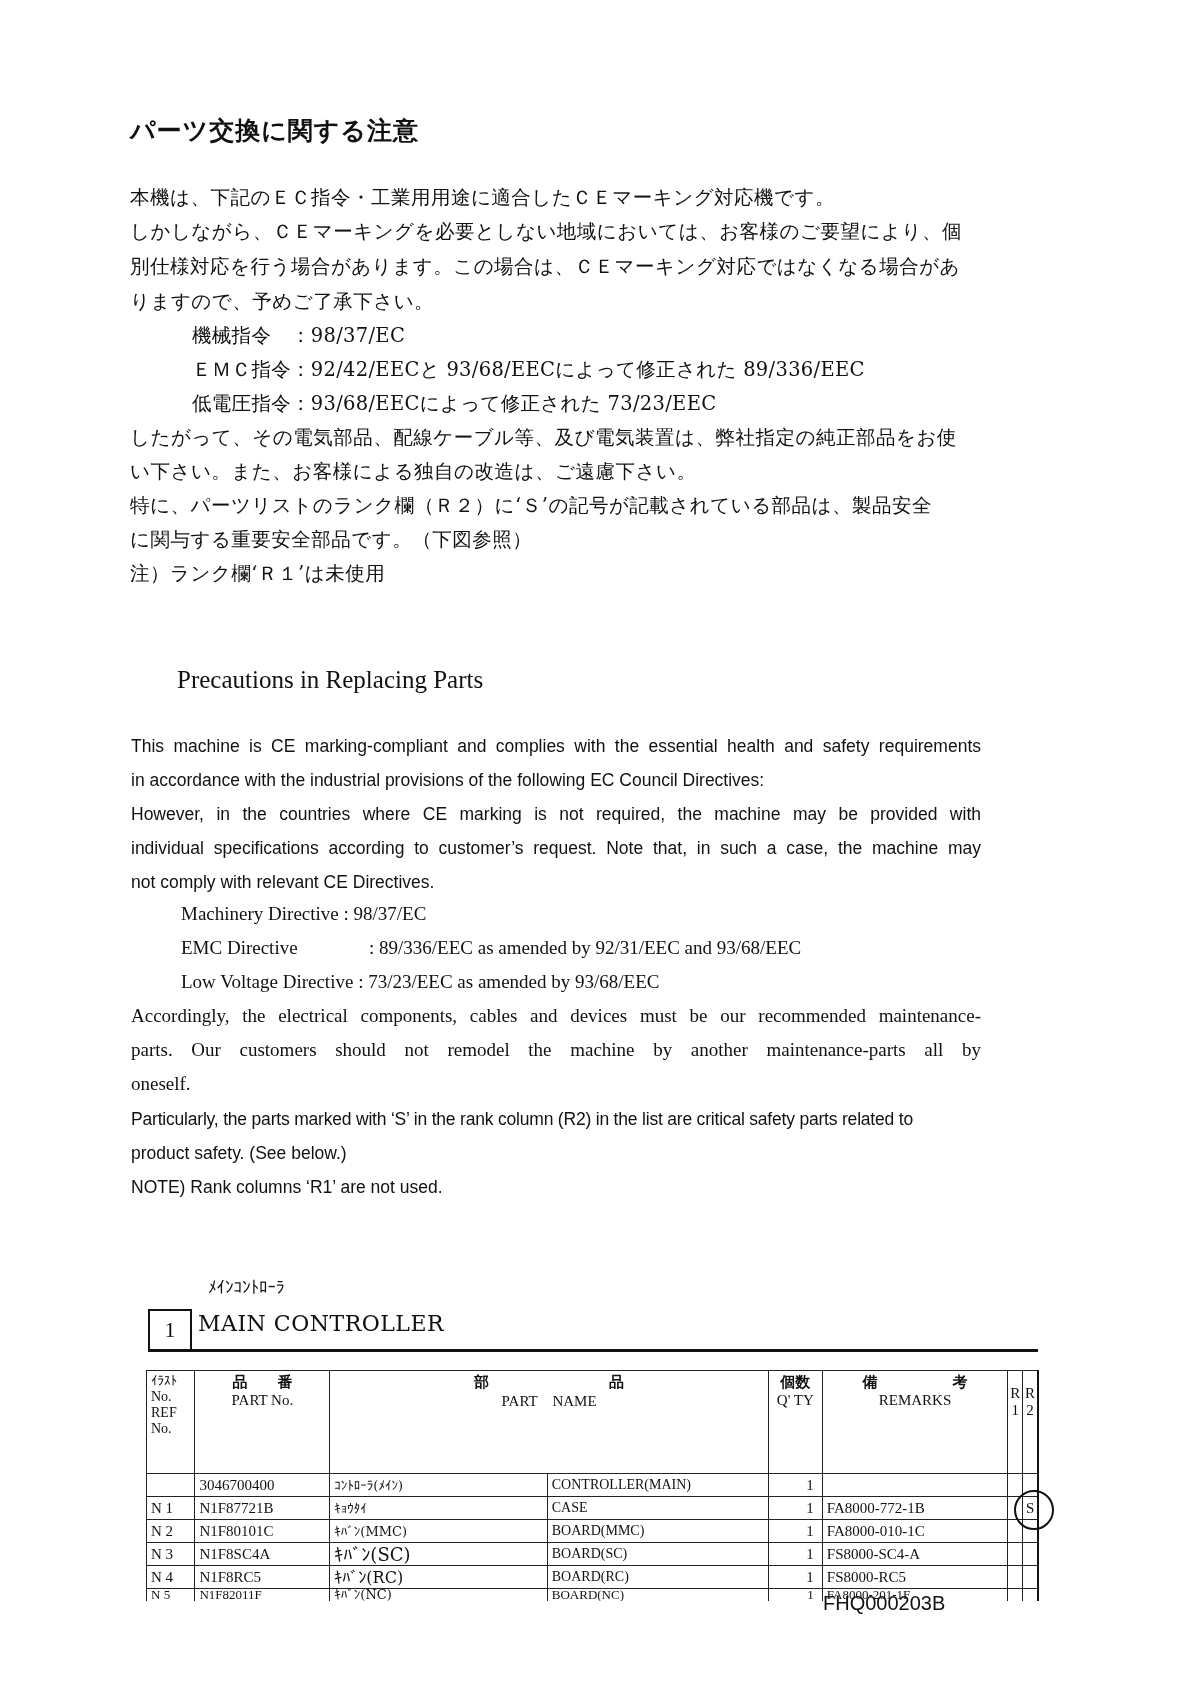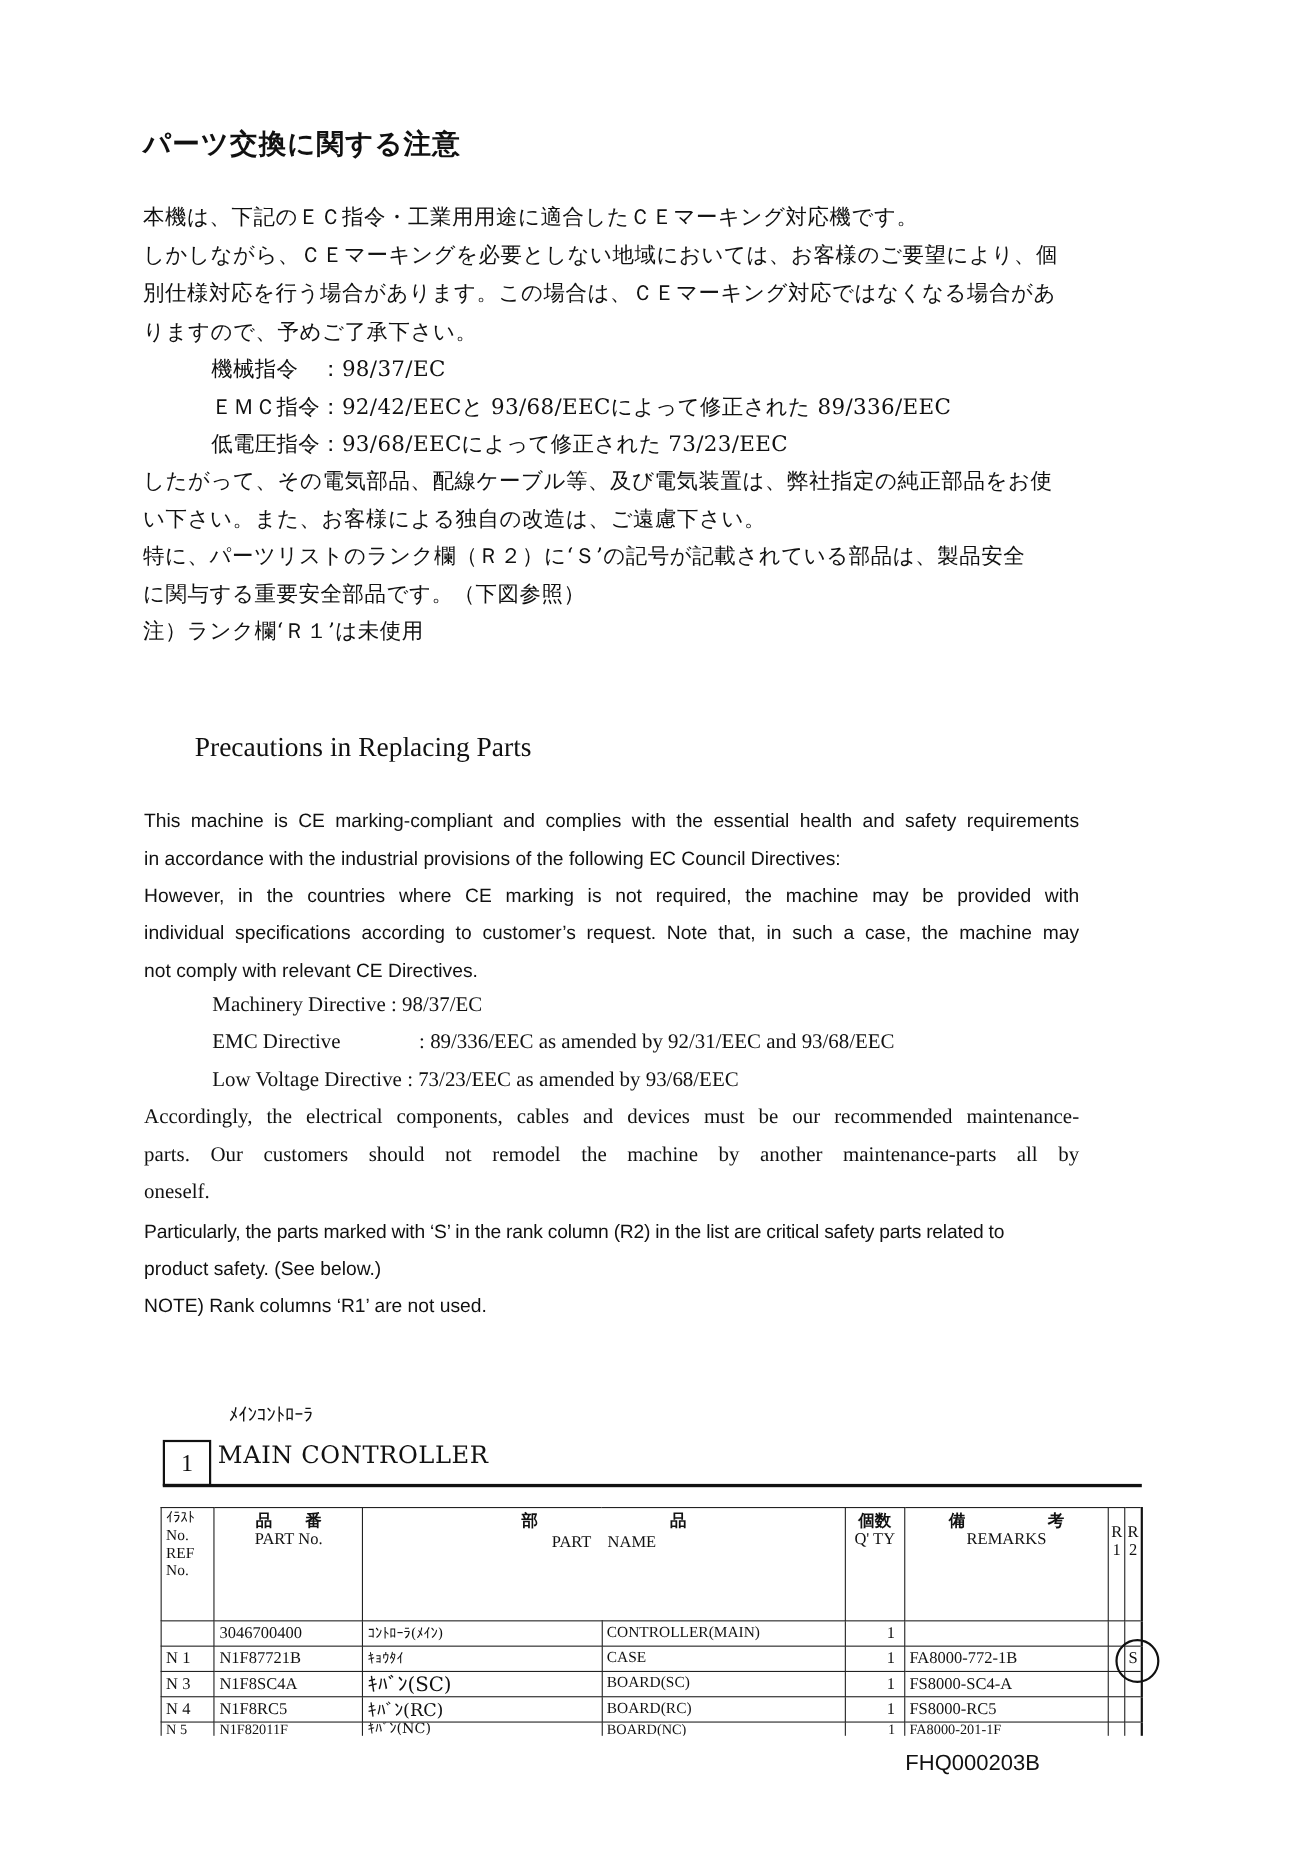--- a/index.html
+++ b/index.html
@@ -13,21 +13,21 @@
     #ja-title { left: 130px; top: 114px; font-size: 25px; font-weight: bold; letter-spacing: 1px; }
     .ja-line { left: 130px; font-size: 19.5px; letter-spacing: 0.5px; }
     .ja-ind { left: 192px; font-size: 19.5px; letter-spacing: 0.3px; }
 
     #en-title { left: 130px; top: 666px; font-size: 25px; margin-left: 47px; }
     .en-sans { left: 131px; font-size: 17.5px; }
     .en-sans.just { width: 850px; text-align: justify; text-align-last: justify; }
     .en-serif { left: 131px; font-size: 19px; }
     .en-serif.just { width: 850px; text-align: justify; text-align-last: justify; }
     .en-dir { left: 181px; font-size: 19px; }
-    .en-dir .lbl { display: inline-block; margin-left: 12px; }
+    .en-dir .lbl { display: inline-block; }
 
     #section-kana { left: 188px; top: 1277px; font-size: 17px; margin-left: 20px; }
     #section-box { left: 148px; top: 1309px; width: 40px; height: 38px; border: 2px solid #111; font-size: 22px; text-align: center; line-height: 38px; }
     #section-title { left: 198px; top: 1311px; font-size: 22px; letter-spacing: 0.5px; }
     #section-rule { left: 148px; top: 1349px; width: 890px; height: 3px; background: #111; }
 
     table#parts { position: absolute; left: 146px; top: 1370px; width: 893px; border-collapse: collapse; font-family: "Liberation Serif", serif; font-size: 15px; }
     #parts td, #parts th { border: 1px solid #222; padding: 0 4px; height: 22px; font-weight: normal; vertical-align: middle; }
     #parts thead th { height: 88px; vertical-align: top; padding-top: 2px; }
     #parts .c-ref { width: 40px; }
@@ -149,20 +149,30 @@
       <td class="c-rem">FA8000-772-1B</td>
       <td class="c-r"></td>
       <td class="c-r" style="border-right:2px solid #111">
         <span class="s-mark">
           <span class="s-circle"></span>
           <span>S</span>
         </span>
       </td>
     </tr>
     <tr>
+      <td class="c-ref">N 2</td>
+      <td class="c-pn">N1F80101C</td>
+      <td class="c-jn ja" style="font-size:13px">ｷﾊﾞﾝ(MMC)</td>
+      <td class="c-en" style="font-size:14px">BOARD(MMC)</td>
+      <td class="c-qty">1</td>
+      <td class="c-rem">FA8000-010-1C</td>
+      <td class="c-r"></td>
+      <td class="c-r" style="border-right:2px solid #111"></td>
+    </tr>
+    <tr>
       <td class="c-ref">N 3</td>
       <td class="c-pn">N1F8SC4A</td>
       <td class="c-jn ja" style="font-size:18px">ｷﾊﾞﾝ(SC)</td>
       <td class="c-en" style="font-size:14px">BOARD(SC)</td>
       <td class="c-qty">1</td>
       <td class="c-rem">FS8000-SC4-A</td>
       <td class="c-r"></td>
       <td class="c-r" style="border-right:2px solid #111"></td>
     </tr>
     <tr>

